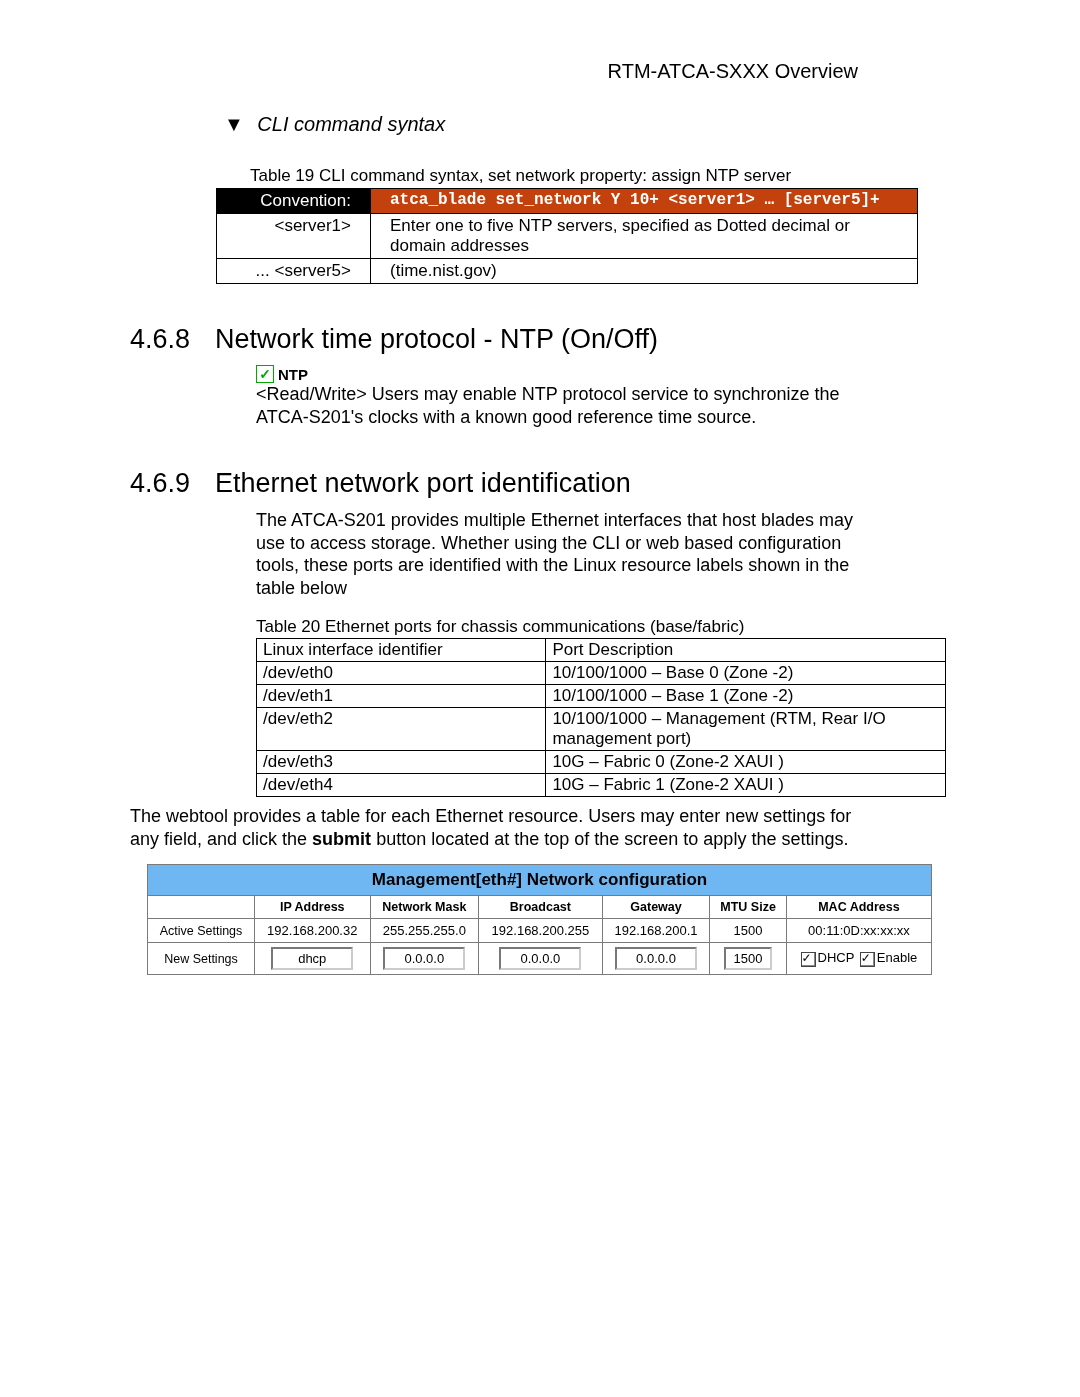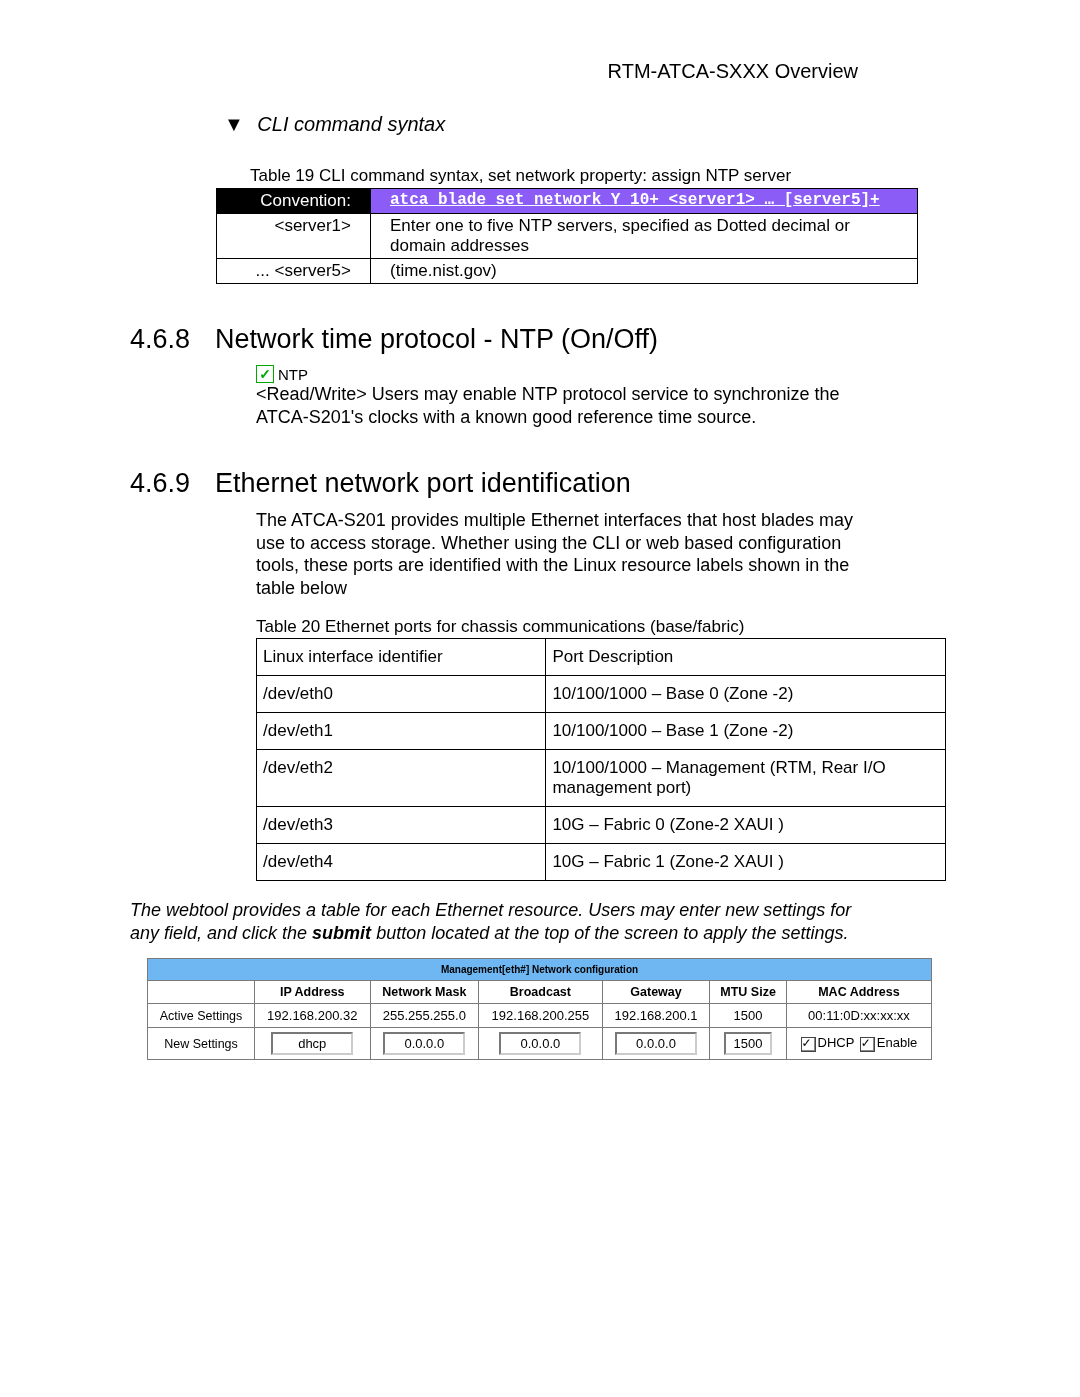--- a/index.html
+++ b/index.html
@@ -46,26 +46,25 @@
   table.convention td {
     border: 1px solid #000;
     padding: 2px 19px;
     vertical-align: top;
   }
   .conv-black {
     background: #000;
     color: #fff;
   }
   .conv-cmd {
-    background: #8b5cf6;
+    background: #c2410c;
     color: #fff;
     font-family: "Courier New", monospace;
     font-weight: bold;
     font-size: 16px;
-    text-decoration: underline;
   }
   .conv-left {
     text-align: right;
     width: 115px;
   }
   .section-heading {
     font-size: 27px;
     margin: 40px 0 10px 0;
     display: flex;
   }
@@ -85,21 +84,21 @@
     border: 1px solid #0a0;
     display: inline-flex;
     align-items: center;
     justify-content: center;
     color: #0a0;
     font-size: 14px;
     font-weight: bold;
   }
   .ntp-label-bold {
     font-family: Arial, sans-serif;
-    font-weight: normal;
+    font-weight: bold;
     font-size: 15px;
   }
   .body-text {
     margin-left: 126px;
     font-size: 18px;
     line-height: 1.25;
   }
   .table20-caption {
     font-size: 17px;
     margin-left: 126px;
@@ -107,28 +106,27 @@
     margin-bottom: 1px;
   }
   table.eth-ports {
     border-collapse: collapse;
     margin-left: 126px;
     width: 690px;
     font-size: 17px;
   }
   table.eth-ports td {
     border: 1px solid #000;
-    padding: 8px 6px;
+    padding: 1px 6px;
     vertical-align: top;
   }
   .webtool-para {
     font-size: 18px;
-    margin-top: 18px;
+    margin-top: 8px;
     line-height: 1.25;
-    font-style: italic;
   }
   .webtool-para b { font-weight: bold; }
   table.netconfig {
     border-collapse: separate;
     border-spacing: 1px;
     margin: 14px 0 0 17px;
     font-family: Arial, sans-serif;
     font-size: 13px;
     background: #7a7a7a;
     width: 785px;
@@ -137,21 +135,21 @@
     background: #fff;
     padding: 4px 6px;
     text-align: center;
     vertical-align: middle;
     border: none;
   }
   table.netconfig .title-row th {
     background: #6fb7f2;
     color: #000;
     font-weight: bold;
-    font-size: 10px;
+    font-size: 17px;
     padding: 5px 6px;
   }
   table.netconfig .hdr-row th {
     font-weight: bold;
     font-size: 12.5px;
   }
   table.netconfig .row-label {
     font-size: 12.5px;
     white-space: nowrap;
   }

